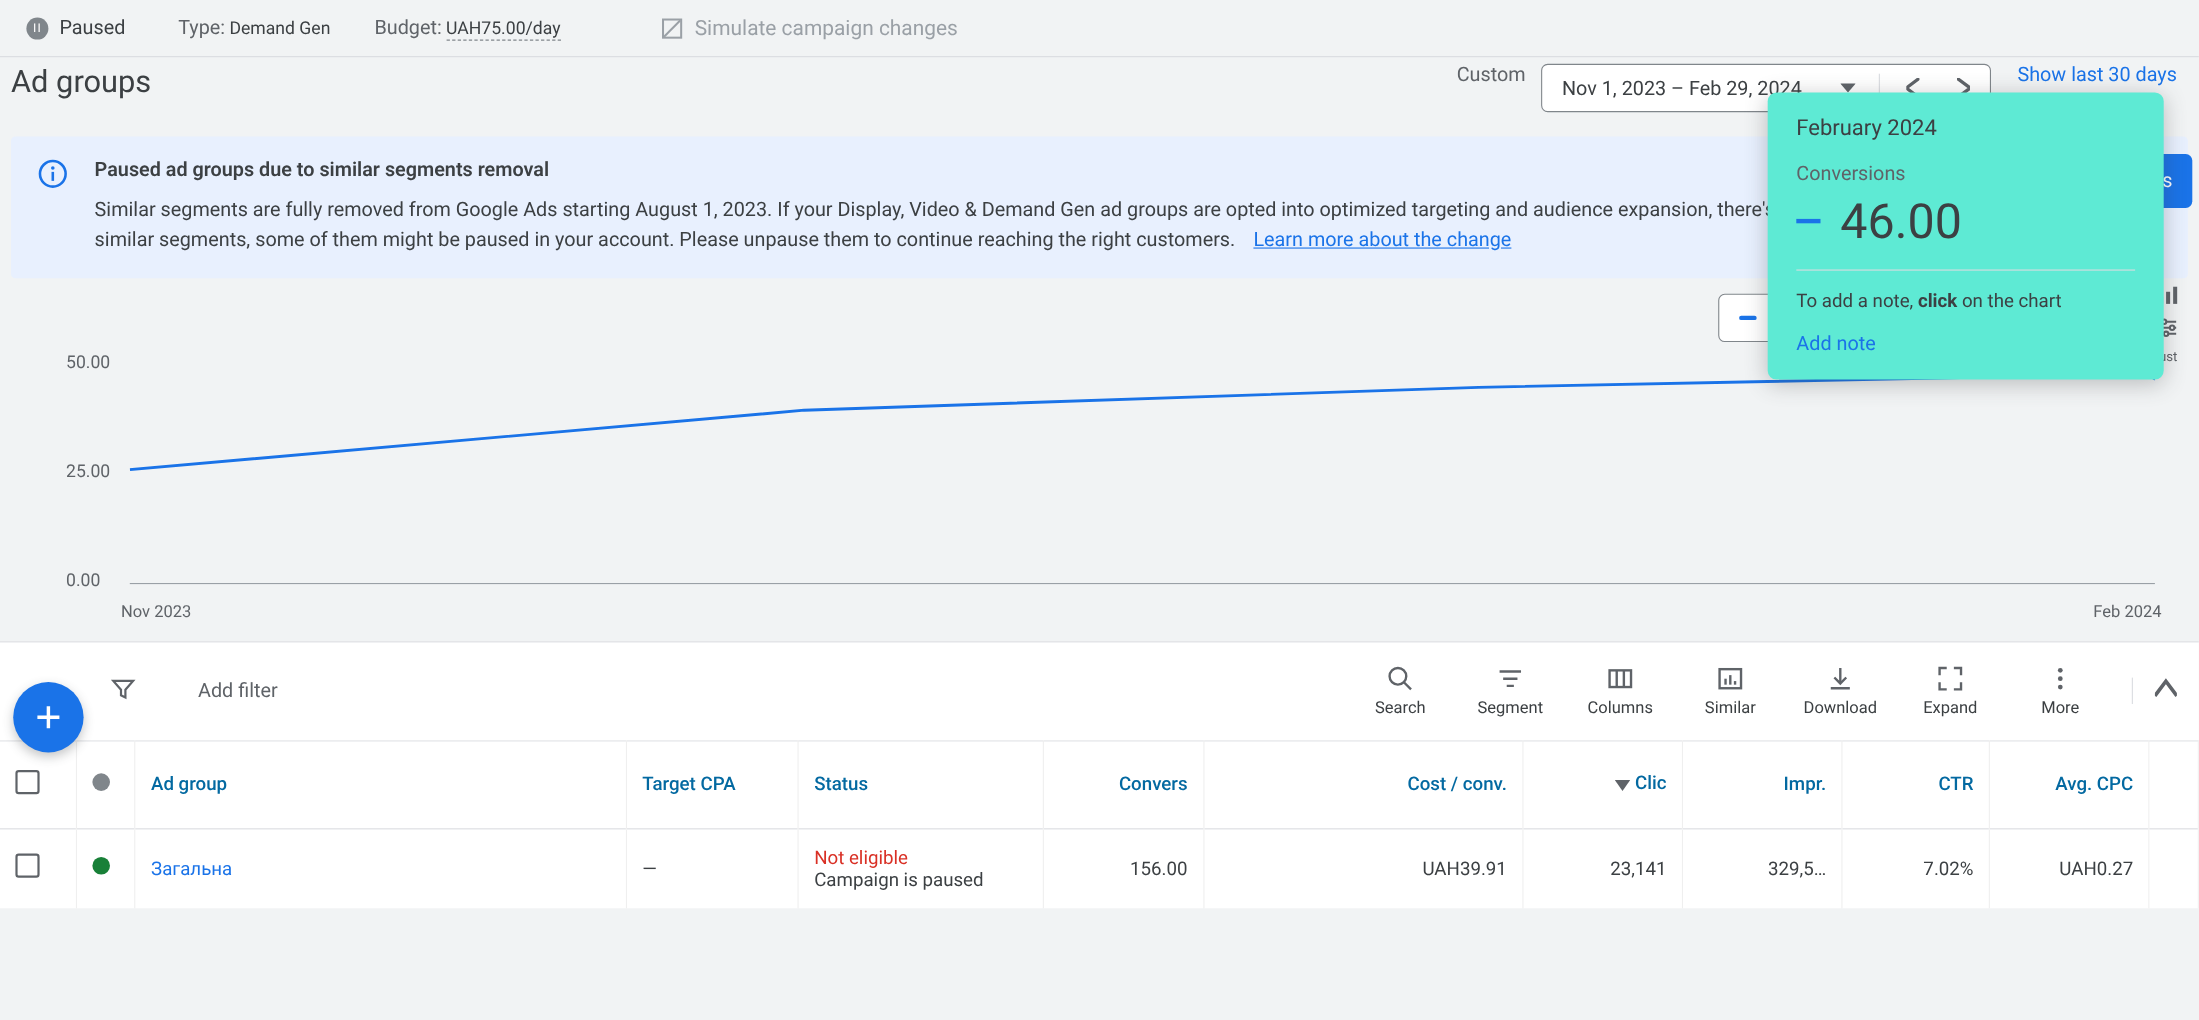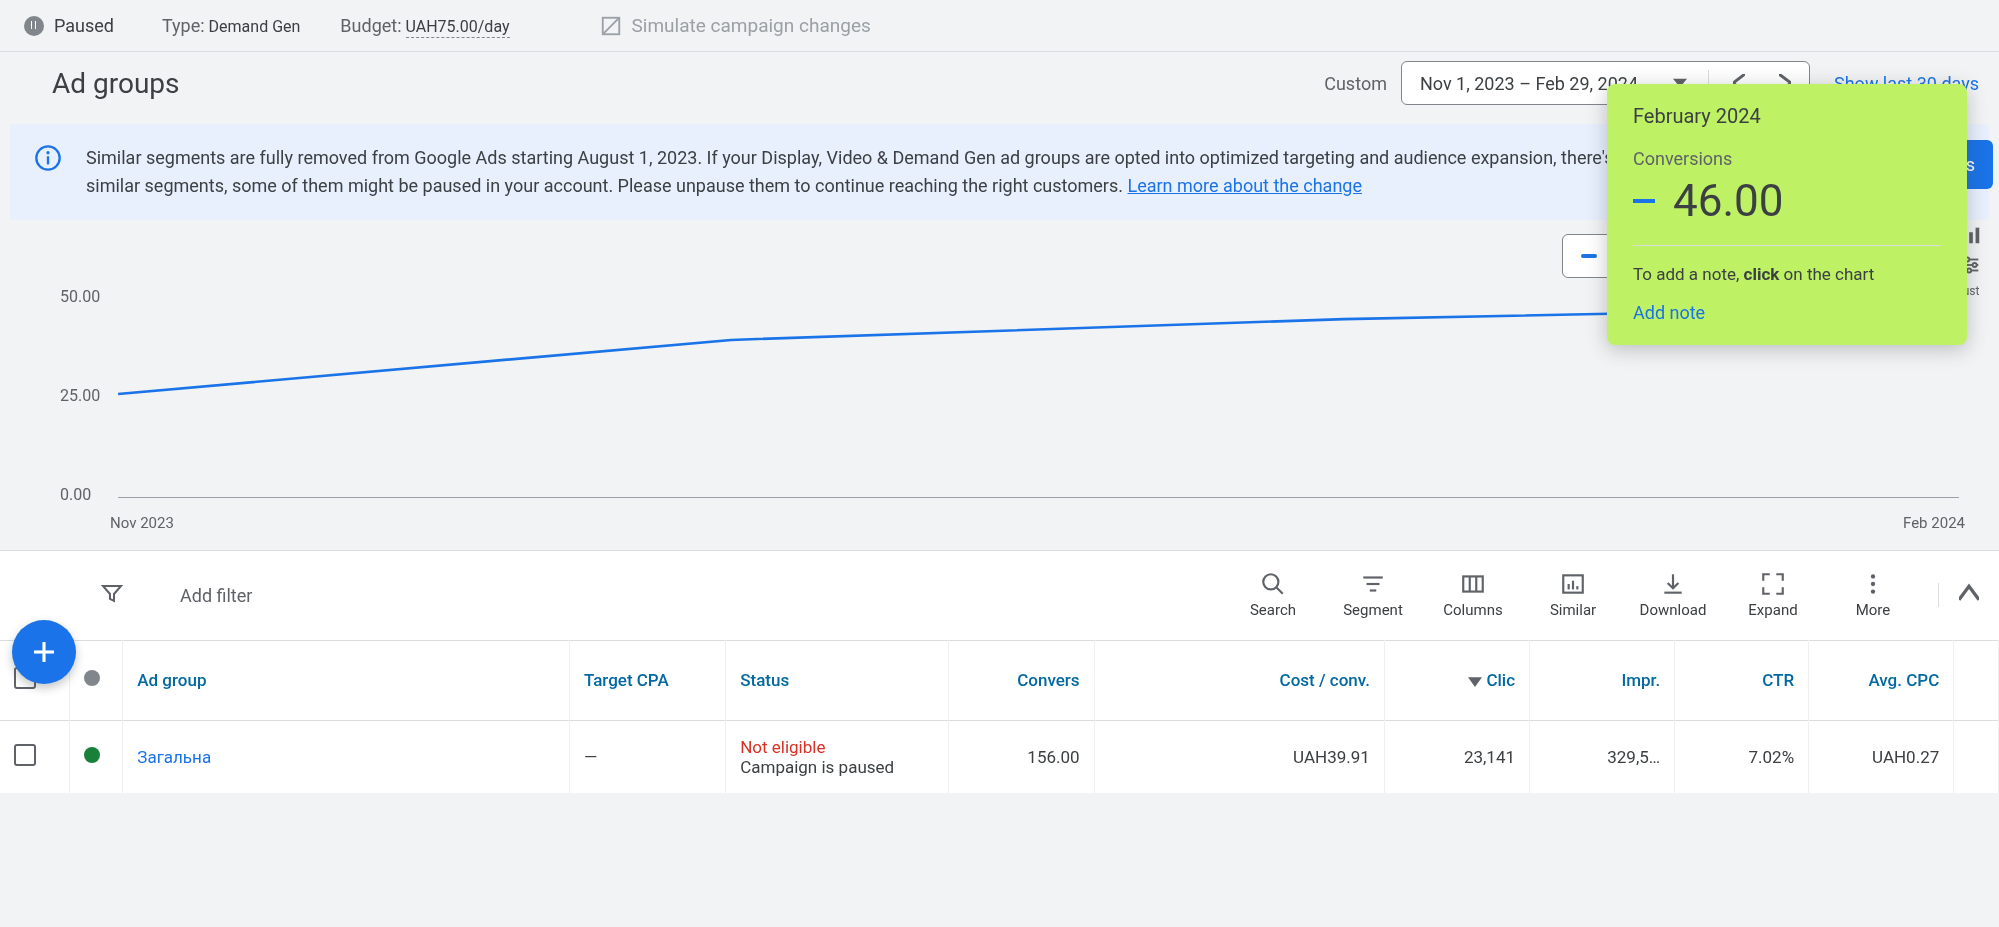--- a/index.html
+++ b/index.html
@@ -48,24 +48,23 @@
     align-items: center;
     gap: 10px;
     color: #9aa0a6;
     font-size: 19px;
     margin-left: 50px;
   }
   .sim-icon { width: 22px; height: 22px; }
 
   .page-title-row {
     display: flex;
-    align-items: center;
+    align-items: flex-start;
     padding: 6px 10px 0 10px;
     height: 56px;
-    margin-left: 42px;
   }
   .page-title {
     font-size: 28px;
     font-weight: 400;
     color: #3c4043;
     flex: 1;
   }
   .date-custom {
     font-size: 18px;
     color: #5f6368;
@@ -125,21 +124,21 @@
     font-size: 18px;
     font-weight: 600;
     color: #3c4043;
     margin-bottom: 12px;
   }
   .notice-body {
     font-size: 18px;
     line-height: 1.55;
     color: #3c4043;
   }
-  .notice-body a { color: #1a73e8; text-decoration: underline; }
+  .notice-body a { color: #1a73e8; text-decoration: underline; margin-left: 12px; }
 
   .new-ad-groups {
     position: absolute;
     right: 6px;
     top: 140px;
     background: #1a73e8;
     color: #fff;
     border-radius: 6px;
     padding: 14px 18px;
     font-size: 18px;
@@ -219,21 +218,21 @@
     bottom: 10px;
     width: calc(100% - 158px);
     height: calc(100% - 22px);
   }
 
   .tooltip-card {
     position: absolute;
     right: 32px;
     top: 84px;
     width: 360px;
-    background: #bef264;
+    background: #5eead4;
     border-radius: 8px;
     box-shadow: 0 4px 20px rgba(60,64,67,0.3);
     padding: 20px 26px 22px 26px;
     z-index: 10;
   }
   .tooltip-card .month { font-size: 20px; color: #3c4043; margin-bottom: 20px; }
   .tooltip-card .metric-name { font-size: 18px; color: #5f6368; margin-bottom: 6px; }
   .tooltip-card .big-row {
     display: flex;
     align-items: center;
@@ -385,20 +384,21 @@
 
 <div class="notice">
   <div class="info-icon">
     <svg width="28" height="28" viewBox="0 0 24 24">
         <circle cx="12" cy="12" r="10" fill="none" stroke="#1a73e8" stroke-width="2"></circle>
         <circle cx="12" cy="7.5" r="1.4" fill="#1a73e8"></circle>
         <rect x="11" y="10.5" width="2" height="7" fill="#1a73e8"></rect>
       </svg>
   </div>
   <div>
+    <div class="notice-title">Paused ad groups due to similar segments removal</div>
     <div class="notice-body">
       <span>Similar segments are fully removed from Google Ads starting August 1, 2023. If your Display, Video &amp; Demand Gen ad groups are opted into optimized targeting and audience expansion, there's no action required. If your ad groups used similar segments, some of them might be paused in your account. Please unpause them to continue reaching the right customers. </span><a href="#">Learn more about the change</a>
     </div>
   </div>
 </div>
 
 <div class="metrics-row" style="padding-right:70px;">
   <div class="metric-select">
     <span class="swatch sw-blue"></span>
     <span>Conversions</span>

